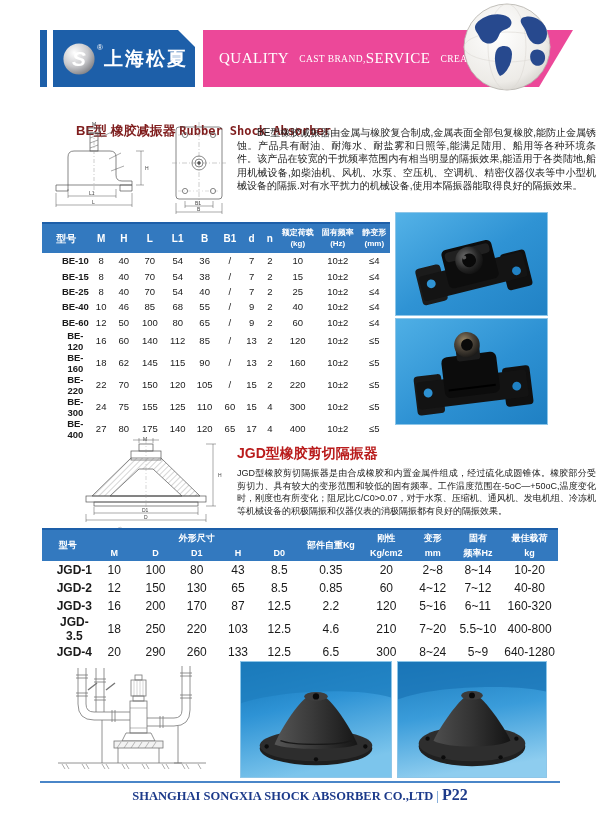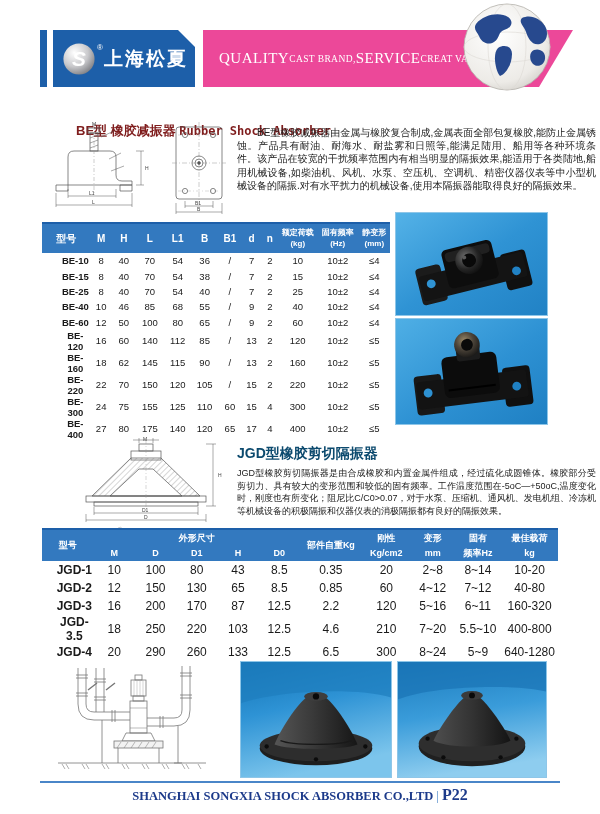--- a/index.html
+++ b/index.html
@@ -13,29 +13,29 @@
     clip-path:polygon(0 0, calc(100% - 17px) 0, 100% 17px, 100% 100%, 0 100%);
     display:flex; align-items:center; padding-left:9px; }
   .logo-sphere { width:34px; height:34px; flex:0 0 auto; }
   .reg-mark { color:#fff; font-size:8px; position:relative; top:-11px; left:1px; }
   .brand-name { color:#fff; font-size:19px; font-weight:bold; letter-spacing:2px; margin-left:2px; white-space:nowrap; }
   .hdr-banner { left:203px; top:30px; width:370px; height:57px; background:#ec4899;
     clip-path:polygon(0 0, 100% 0, calc(100% - 34px) 100%, 0 100%);
     display:flex; align-items:center; padding-left:16px; color:#fff;
     font-family:"Liberation Serif",serif; white-space:nowrap; }
   .sl-lg { font-size:15px; letter-spacing:.5px; }
-  .sl-sm { font-size:9.5px; letter-spacing:.4px; }
+  .sl-sm { font-size:9.5px; letter-spacing:.4px;margin-left:10px; }
   .globe { left:448px; top:2px; width:118px; height:90px; z-index:5; }
 
   
   .be-title { left:76px; top:98px; font-size:13px; font-weight:bold; color:#7f1d1d; white-space:nowrap;margin-top:24px; }
   .be-title .en { font-family:"DejaVu Sans Mono",monospace; font-size:12px; }
   .be-desc { left:237px; top:126px; width:359px; font-size:10px; line-height:13.2px;
     color:#222; text-align:justify; text-indent:2em; }
-  .jgd-title { left:237px; top:445px; font-size:14px; font-weight:bold; color:#0c4a6e; }
+  .jgd-title { left:237px; top:445px; font-size:14px; font-weight:bold; color:#b91c1c; }
   .jgd-desc { left:237px; top:467px; width:359px; font-size:9px; line-height:12.6px;
     color:#222; text-align:justify; }
 
   
   .be-drawing { left:48px; top:119px; width:182px; height:96px; }
   .jgd-drawing { left:62px; top:436px; width:168px; height:120px; }
   .pipe-diagram { left:56px; top:660px; width:152px; height:118px; }
 
   
   .photo { border:1px solid #8ec6e8; }

